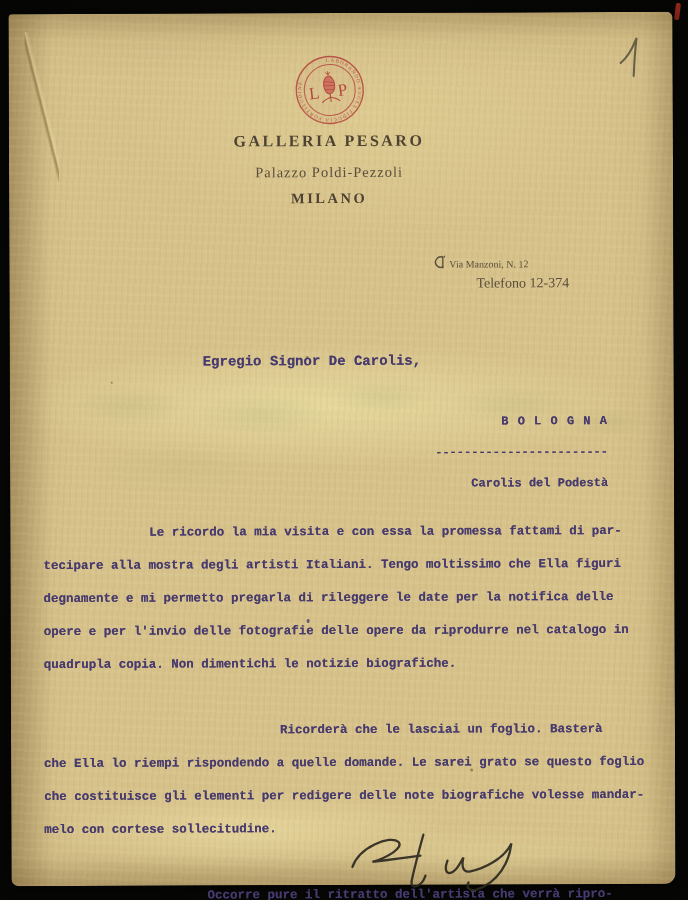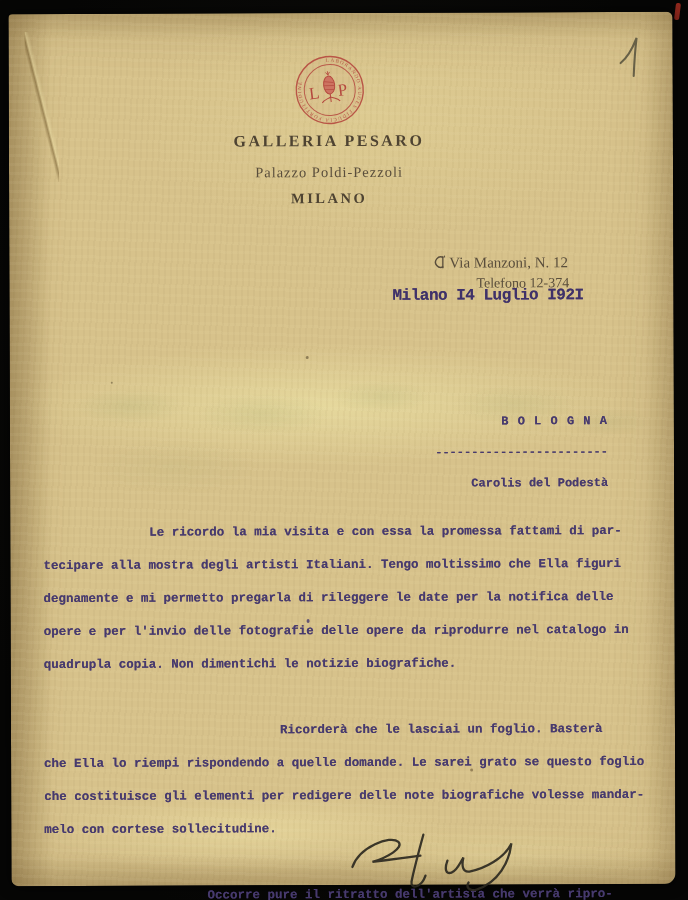--- a/index.html
+++ b/index.html
@@ -44,21 +44,21 @@
   }
   .crease-topleft{
     position:absolute;left:16px;top:18px;width:34px;height:150px;pointer-events:none;
     background:linear-gradient(76deg, rgba(0,0,0,0) 46%, rgba(112,88,44,.5) 50%, rgba(243,232,175,.35) 53%, rgba(0,0,0,0) 58%);
   }
   .speck{position:absolute;border-radius:50%;}
   .lh-center{position:absolute;left:0;width:664px;text-align:center;transform:translateX(-12px);}
   .gallery-name{top:119px;font-size:16px;letter-spacing:2.5px;font-weight:bold;color:#4e4332;}
   .building{top:151px;font-size:14.5px;letter-spacing:1px;color:#5a4e3c;}
   .city{top:177px;font-size:14.5px;letter-spacing:2.5px;font-weight:bold;color:#4e4332;}
-  .addr-line{position:absolute;font-size:15px;color:#5a4e3c;white-space:nowrap;}
+  .addr-line{position:absolute;font-size:10px;color:#5a4e3c;white-space:nowrap;}
   .addr-street{top:242px;left:424px;}
   .addr-phone{top:263px;left:447px;font-size:14px;margin-left:20px;}
   .ornament{display:inline-block;vertical-align:-2px;margin-right:4px;}
   
   .typed{
     font-family:"Liberation Mono", monospace;font-weight:bold;color:#473a6e;
     text-shadow:0 0 .6px rgba(71,58,110,.75);white-space:pre-line;
   }
   .dateline{position:absolute;top:274px;left:383px;font-size:16px;letter-spacing:-.5px;color:#3f3169;}
   .salutation{position:absolute;top:340px;left:193px;font-size:14px;}
@@ -117,22 +117,22 @@
 
   <div class="addr-line addr-street">
     <svg class="ornament" width="12" height="15" viewBox="0 0 12 15">
       <path d="M10,3 A5.2,5.2 0 1 0 10,12" fill="none" stroke="#5a4e3c" stroke-width="1.4"></path>
       <line x1="9.5" y1="1.5" x2="9.5" y2="13.5" stroke="#5a4e3c" stroke-width="1.3"></line>
       <line x1="11" y1="1" x2="11.6" y2="3" stroke="#5a4e3c" stroke-width="1"></line>
     </svg><span>Via Manzoni, N. 12</span>
   </div>
   <div class="addr-line addr-phone">Telefono 12-374</div>
 
-  <div class="typed dateline">Milano I4 Luglio I92I</div>
 
+  <div class="typed salutation">Egregio Signor De Carolis,</div>
 
   <div class="typed city-block">
     <div class="city-name">B O L O G N A</div>
     <div>------------------------</div>
     <div>Carolis del Podestà</div>
   </div>
 
   <div class="typed body-block">
     <p class="para indent-1">Le ricordo la mia visita e con essa la promessa fattami di par-
 tecipare alla mostra degli artisti Italiani. Tengo moltissimo che Ella figuri

